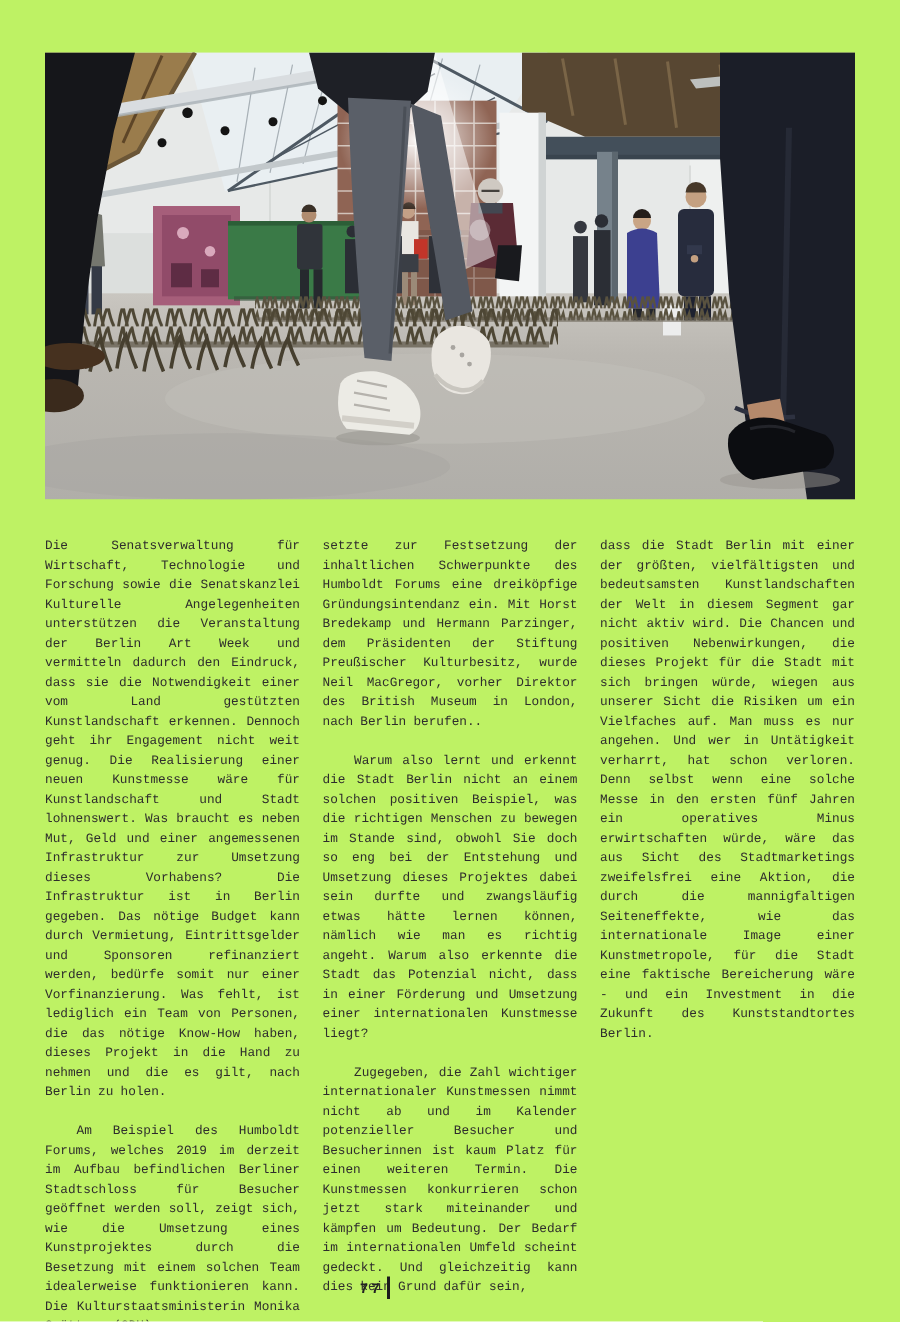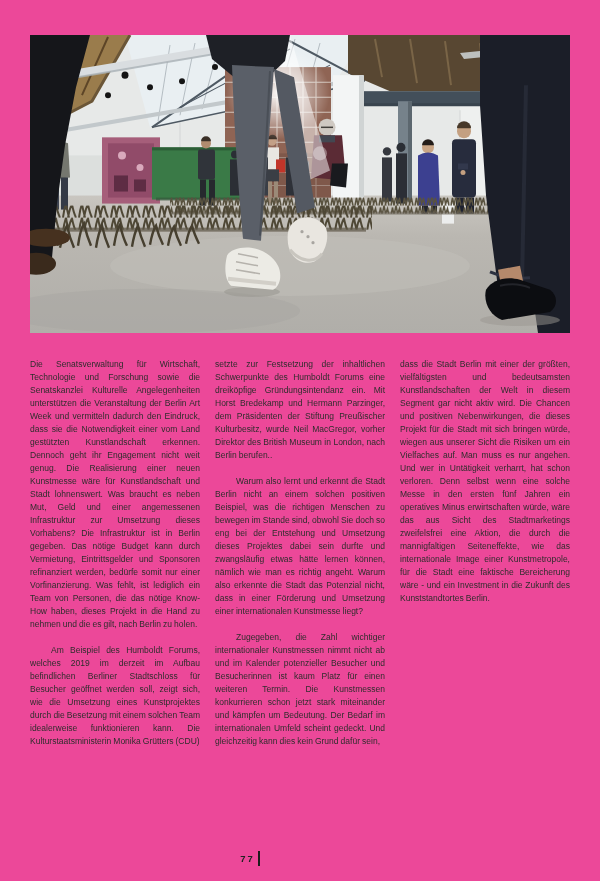--- a/index.html
+++ b/index.html
@@ -1,18 +1,18 @@
 <!DOCTYPE html>
 <html><head>
 <meta charset="utf-8">
 <style>
   html,body{margin:0;padding:0;background:#ffffff;}
   .page{
-    position:relative;width:600px;height:881px;background:#ec4899;
-    font-family:Liberation Sans, sans-serif;
+    position:relative;width:600px;height:881px;background:#bef264;
+    font-family:Liberation Mono, monospace;
     overflow:hidden;
   }
   .photo{position:absolute;left:30px;top:35px;width:540px;height:298px;margin:0;}
   .photo svg{display:block;width:100%;height:100%;}
   .columns{
     position:absolute;left:30px;top:358px;width:540px;
     display:flex;gap:15px;
   }
   .col{width:170px;}
   .col p{

